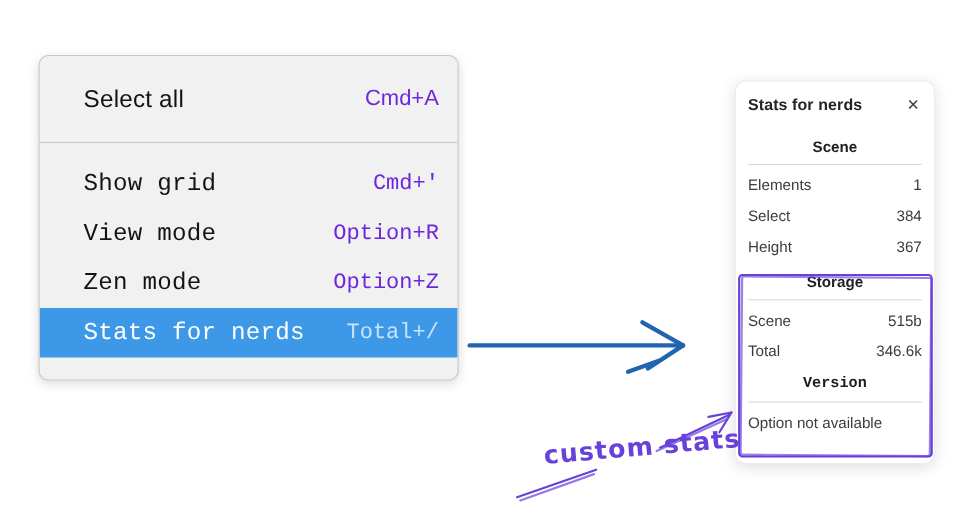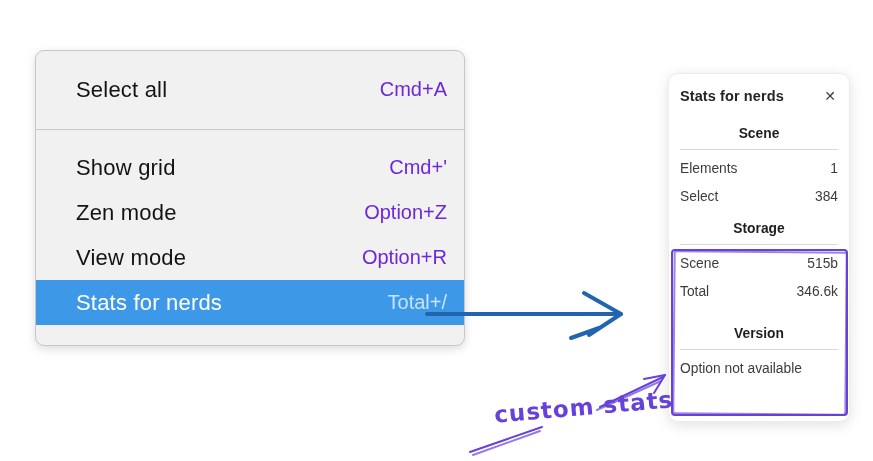--- a/index.html
+++ b/index.html
@@ -1,30 +1,30 @@
 <!DOCTYPE html>
 <html><head>
 <meta charset="utf-8">
 <style>
   * { margin: 0; padding: 0; box-sizing: border-box; }
   html, body { width: 873px; height: 461px; background: #ffffff; overflow: hidden; }
   body { font-family: "Liberation Sans", sans-serif; position: relative; }
 
   
   .menu {
-    position: absolute; left: 35px; top: 50px; width: 430px; height: 296px;
+    position: absolute; left: 35px; top: 50px; width: 382px; height: 296px;
     background: #f1f1f2;
     border: 1px solid #c6c7c9;
     border-radius: 9px;
     box-shadow: 0 3px 10px rgba(0,0,0,0.14);
     overflow: hidden;
   }
   .menu-section-top { padding: 16px 0 17px 0; }
   .menu-divider { height: 1px; background: #c9c9cb; width: 100%; }
-  .menu-section-main { padding: 15px 0 17px 0; }
+  .menu-section-main { padding: 15px 0 17px 0; font-family: Liberation Mono, monospace; }
   .menu-row {
     height: 45px;
     display: flex; justify-content: space-between; align-items: center;
     padding: 0 17px 0 40px;
     cursor: default;
   }
   .menu-label { font-size: 22px; color: #141414; letter-spacing: 0.2px; }
   .menu-shortcut { font-size: 20px; color: #6d28d9; }
   .menu-row.selected { background: #3d99e8; }
   .menu-row.selected .menu-label { color: #ffffff; }
@@ -49,21 +49,21 @@
     font-size: 14px; color: #3f3f3f; background: none; border: none;
     cursor: pointer; line-height: 1; padding: 2px;
     font-family: "DejaVu Sans", sans-serif;
   }
   .section-heading {
     text-align: center; font-weight: bold; font-size: 13.8px; color: #1f1f1f;
     padding-bottom: 8px; border-bottom: 1px solid #d6dae0;
   }
   .h-scene   { margin-top: 21px; }
   .h-storage { margin-top: 11px; text-align: center; }
-  .h-version { margin-top: 21px; }
+  .h-version { margin-top: 9px; font-family: Liberation Mono, monospace; }
   .stat-rows { margin-top: 4px; }
   .stat-row {
     display: flex; justify-content: space-between; align-items: center;
     height: 28px; font-size: 13.8px; color: #3c3c3c; gap: 20px;
   }
   .version-note { margin-top: 6px; font-size: 13.8px; color: #3c3c3c; height: 24px; display: flex; align-items: center; }
 
   
   .purple-box { position: absolute; left: 666px; top: 244px; pointer-events: none; }
   .annot-arrow { position: absolute; left: 450px; top: 362px; pointer-events: none; }
@@ -86,26 +86,26 @@
       <span class="menu-shortcut">Cmd+A</span>
     </div>
   </div>
   <div class="menu-divider"></div>
   <div class="menu-section-main">
     <div class="menu-row">
       <span class="menu-label">Show grid</span>
       <span class="menu-shortcut">Cmd+'</span>
     </div>
     <div class="menu-row">
+      <span class="menu-label">View mode</span>
+      <span class="menu-shortcut">Option+R</span>
+    </div>
+    <div class="menu-row">
       <span class="menu-label">Zen mode</span>
       <span class="menu-shortcut">Option+Z</span>
-    </div>
-    <div class="menu-row">
-      <span class="menu-label">View mode</span>
-      <span class="menu-shortcut">Option+R</span>
     </div>
     <div class="menu-row selected">
       <span class="menu-label">Stats for nerds</span>
       <span class="menu-shortcut">Total+/</span>
     </div>
   </div>
 </div>
 
 <svg class="blue-arrow" width="210" height="60" viewBox="0 0 210 60">
   <g stroke="#2065ae" stroke-width="4" fill="none" stroke-linecap="round" stroke-linejoin="round">
@@ -124,20 +124,24 @@
 
   <div class="section-heading h-scene">Scene</div>
   <div class="stat-rows">
     <div class="stat-row">
       <span>Elements</span>
       <span>1</span>
     </div>
     <div class="stat-row">
       <span>Select</span>
       <span>384</span>
+    </div>
+    <div class="stat-row">
+      <span>Height</span>
+      <span>367</span>
     </div>
   </div>
 
   <div class="section-heading h-storage">Storage</div>
   <div class="stat-rows">
     <div class="stat-row">
       <span>Scene</span>
       <span>515b</span>
     </div>
     <div class="stat-row">

